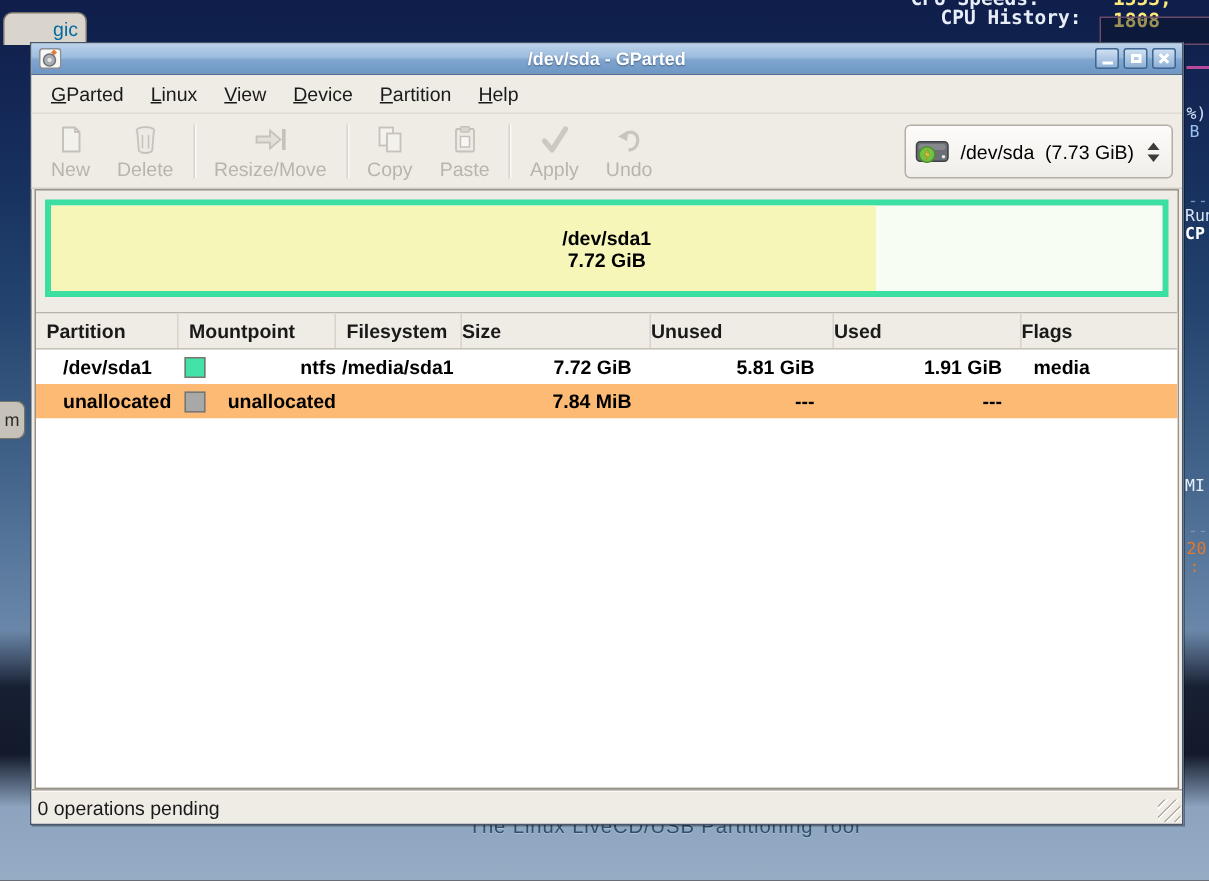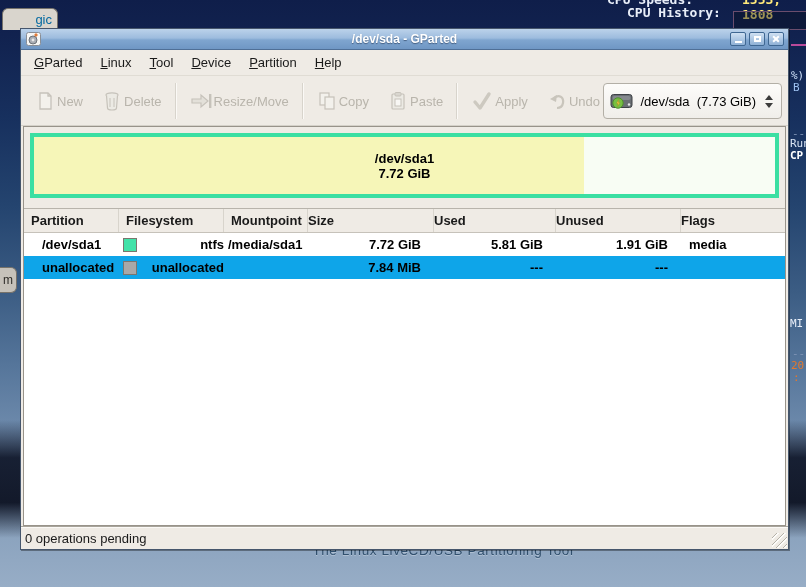--- a/index.html
+++ b/index.html
@@ -51,21 +51,21 @@
   .glyph-max{width:7px;height:6px;border:2px solid #fff;box-sizing:border-box;}
   .glyph-close{position:relative;width:8px;height:8px;}
   .glyph-close::before,.glyph-close::after{content:"";position:absolute;left:3px;top:0;width:2px;height:8px;background:#fff;}
   .glyph-close::before{transform:rotate(45deg);} .glyph-close::after{transform:rotate(-45deg);}
   .menubar{height:25px;flex:0 0 25px;display:flex;align-items:center;padding-left:4px;
         background:#efebe5;border-bottom:1px solid #e0dcd4;font-size:13px;color:#1a1a1a;}
   .menu-item{display:inline-block;padding:3px 9px;}
   .menu-item::first-letter{text-decoration:underline;}
   .toolbar{height:49px;flex:0 0 49px;position:relative;display:flex;align-items:center;
         padding-left:4px;background:#efebe5;border-bottom:1px solid #d5d1c9;}
-  .tbtn{display:flex;flex-direction:row;align-items:center;justify-content:center;
+  .tbtn{display:flex;flex-direction:column;align-items:center;justify-content:center;
         padding:2px 9px 1px 9px;color:#b9b5ac;font-size:13px;gap:1px;}
   .tbtn svg{display:block;}
   .tsep{width:1px;height:36px;background:#d8d4cc;box-shadow:1px 0 0 #fbf9f6;margin:0 4px;}
   .combo{position:absolute;right:6px;top:7px;height:36px;display:flex;align-items:center;
         padding:0 8px 0 6px;box-sizing:border-box;border:1px solid #b3afa6;border-radius:4px;
         background:linear-gradient(180deg,#fdfcfa,#f0eeea);font-size:13px;color:#000;}
   .combo-label{white-space:pre;margin-left:6px;}
   .spinner{display:flex;flex-direction:column;gap:3px;margin-left:9px;}
   .spin-up{width:0;height:0;border-left:4px solid transparent;border-right:4px solid transparent;border-bottom:5px solid #3c3c3c;}
   .spin-down{width:0;height:0;border-left:4px solid transparent;border-right:4px solid transparent;border-top:5px solid #3c3c3c;}
@@ -83,21 +83,21 @@
   .thead{background:#efebe5;border-bottom:1px solid #c6c2ba;color:#1a1a1a;}
   .th{border-right:1px solid #d8d4cc;box-sizing:border-box;overflow:hidden;white-space:nowrap;}
   .th.c{text-align:left;} .th.l{padding-left:7px;}
   .td{box-sizing:border-box;overflow:hidden;white-space:nowrap;color:#000;}
   .td.part{padding-left:18px;}
   .td.fs{display:flex;align-items:center;padding-left:4px;gap:6px;justify-content:space-between;}
   .swatch{width:14px;height:14px;border:1px solid #7a766e;box-sizing:border-box;flex:0 0 14px;}
   .td.mp{padding-left:4px;}
   .td.num{text-align:right;padding-right:13px;}
   .td.flg{padding-left:8px;}
-  .row-alt{background:#0ea5e9;}
+  .row-alt{background:#fdba74;}
   .tfill{flex:1;background:#fff;}
   .statusbar{flex:0 0 22px;height:22px;position:relative;background:#efebe5;
         border-top:1px solid #a8a49b;box-shadow:inset 0 1px 0 #fbf9f6;
         font-size:13px;color:#1a1a1a;display:flex;align-items:center;padding-left:4px;}
   .grip{position:absolute;right:1px;bottom:1px;width:15px;height:15px;
         background:repeating-linear-gradient(135deg,transparent 0 3px,#b5b1a8 3px 4px,#fdfcfa 4px 5px);}
 </style>
 </head>
 <body>
 
@@ -146,21 +146,21 @@
           </span>
         <span class="wbtn">
             <span class="glyph-close"></span>
           </span>
       </span>
     </div>
 
     <div class="menubar">
       <span class="menu-item">GParted</span>
       <span class="menu-item">Linux</span>
-      <span class="menu-item">Tool</span>
+      <span class="menu-item">View</span>
       <span class="menu-item">Device</span>
       <span class="menu-item">Partition</span>
       <span class="menu-item">Help</span>
     </div>
 
     <div class="toolbar">
       <div class="tbtn">
         <svg width="22" height="22" viewBox="0 0 22 22">
           <path d="M6 3 h8 l3 3 v13 h-11 z" fill="#f3f1ec" stroke="#c6c2ba" stroke-width="1.3"></path>
           <path d="M14 3 v3 h3" fill="none" stroke="#c6c2ba" stroke-width="1.3"></path>
@@ -241,25 +241,25 @@
             <span>7.72 GiB</span>
           </div>
         </div>
       </div>
 
       <div class="gap"></div>
 
       <div class="ptable">
         <div class="thead">
           <span class="th l">Partition</span>
+          <span class="th l">Mountpoint</span>
           <span class="th l">Filesystem</span>
-          <span class="th l">Mountpoint</span>
           <span class="th c">Size</span>
+          <span class="th c">Unused</span>
           <span class="th c">Used</span>
-          <span class="th c">Unused</span>
           <span class="th c" style="border-right:none;">Flags</span>
         </div>
 
         <div class="trow">
           <span class="td part">/dev/sda1</span>
           <span class="td fs">
             <span class="swatch" style="background: rgb(66, 226, 168);"></span>
             <span>ntfs</span>
           </span>
           <span class="td mp">/media/sda1</span>

